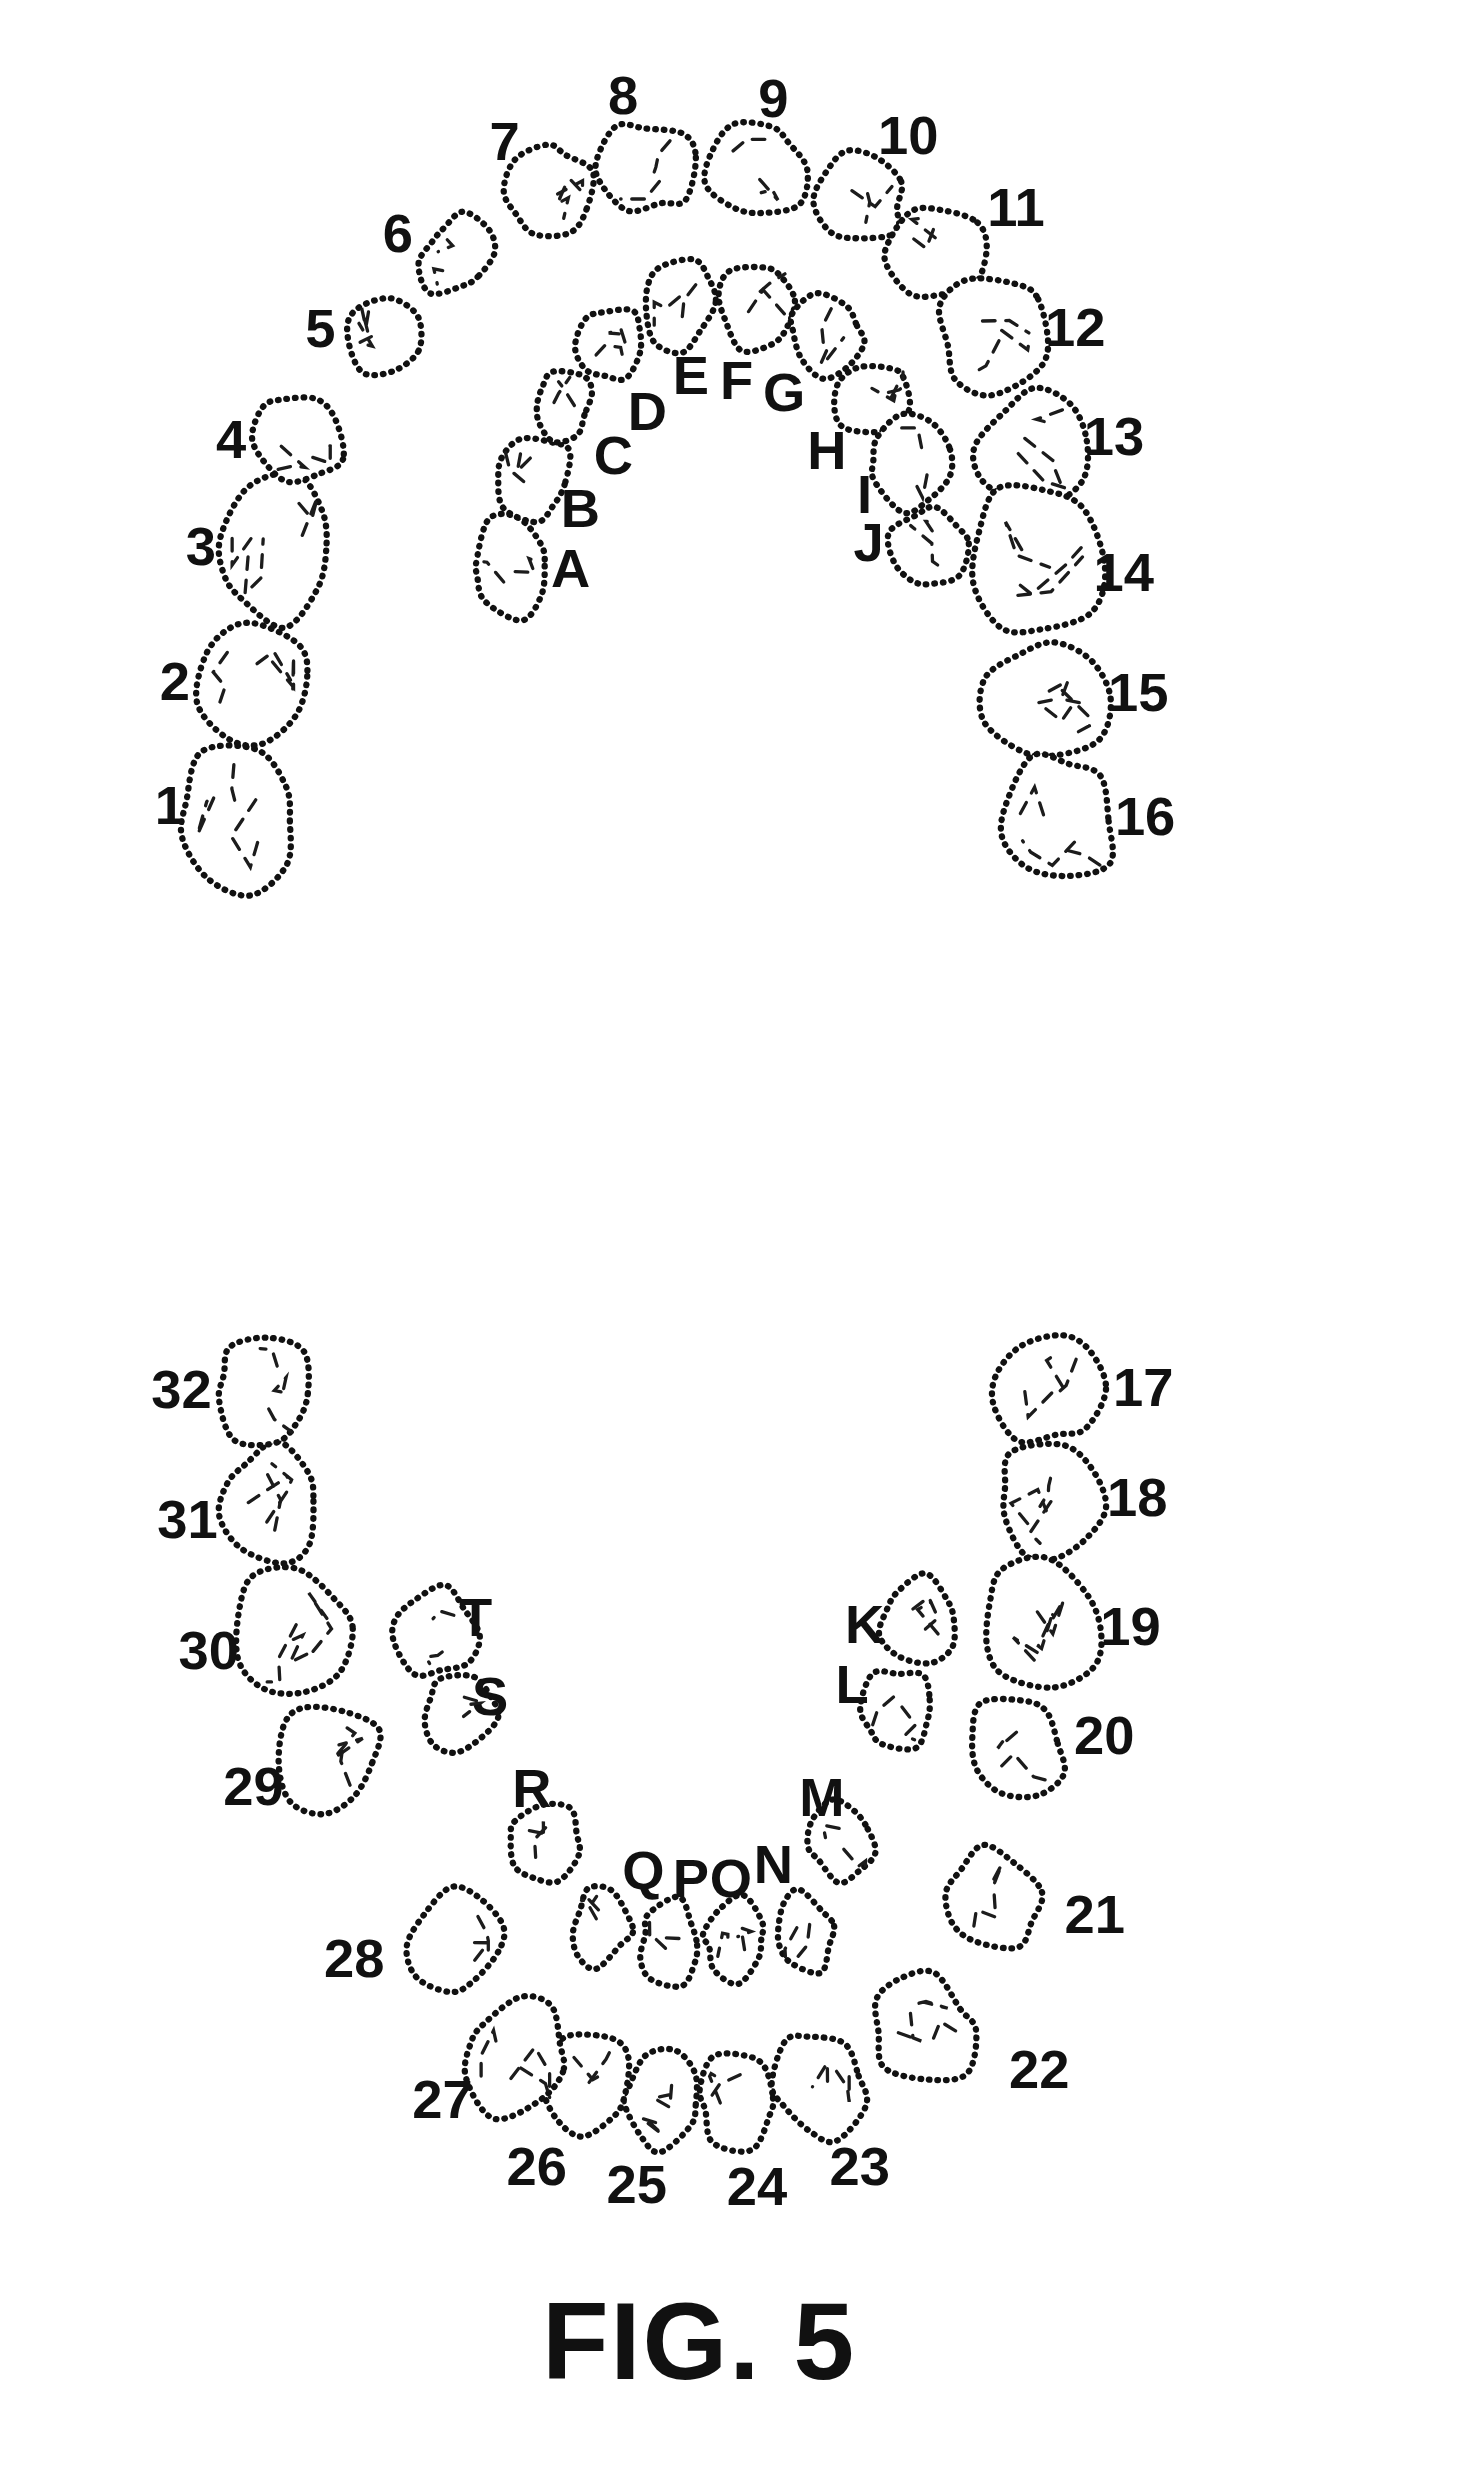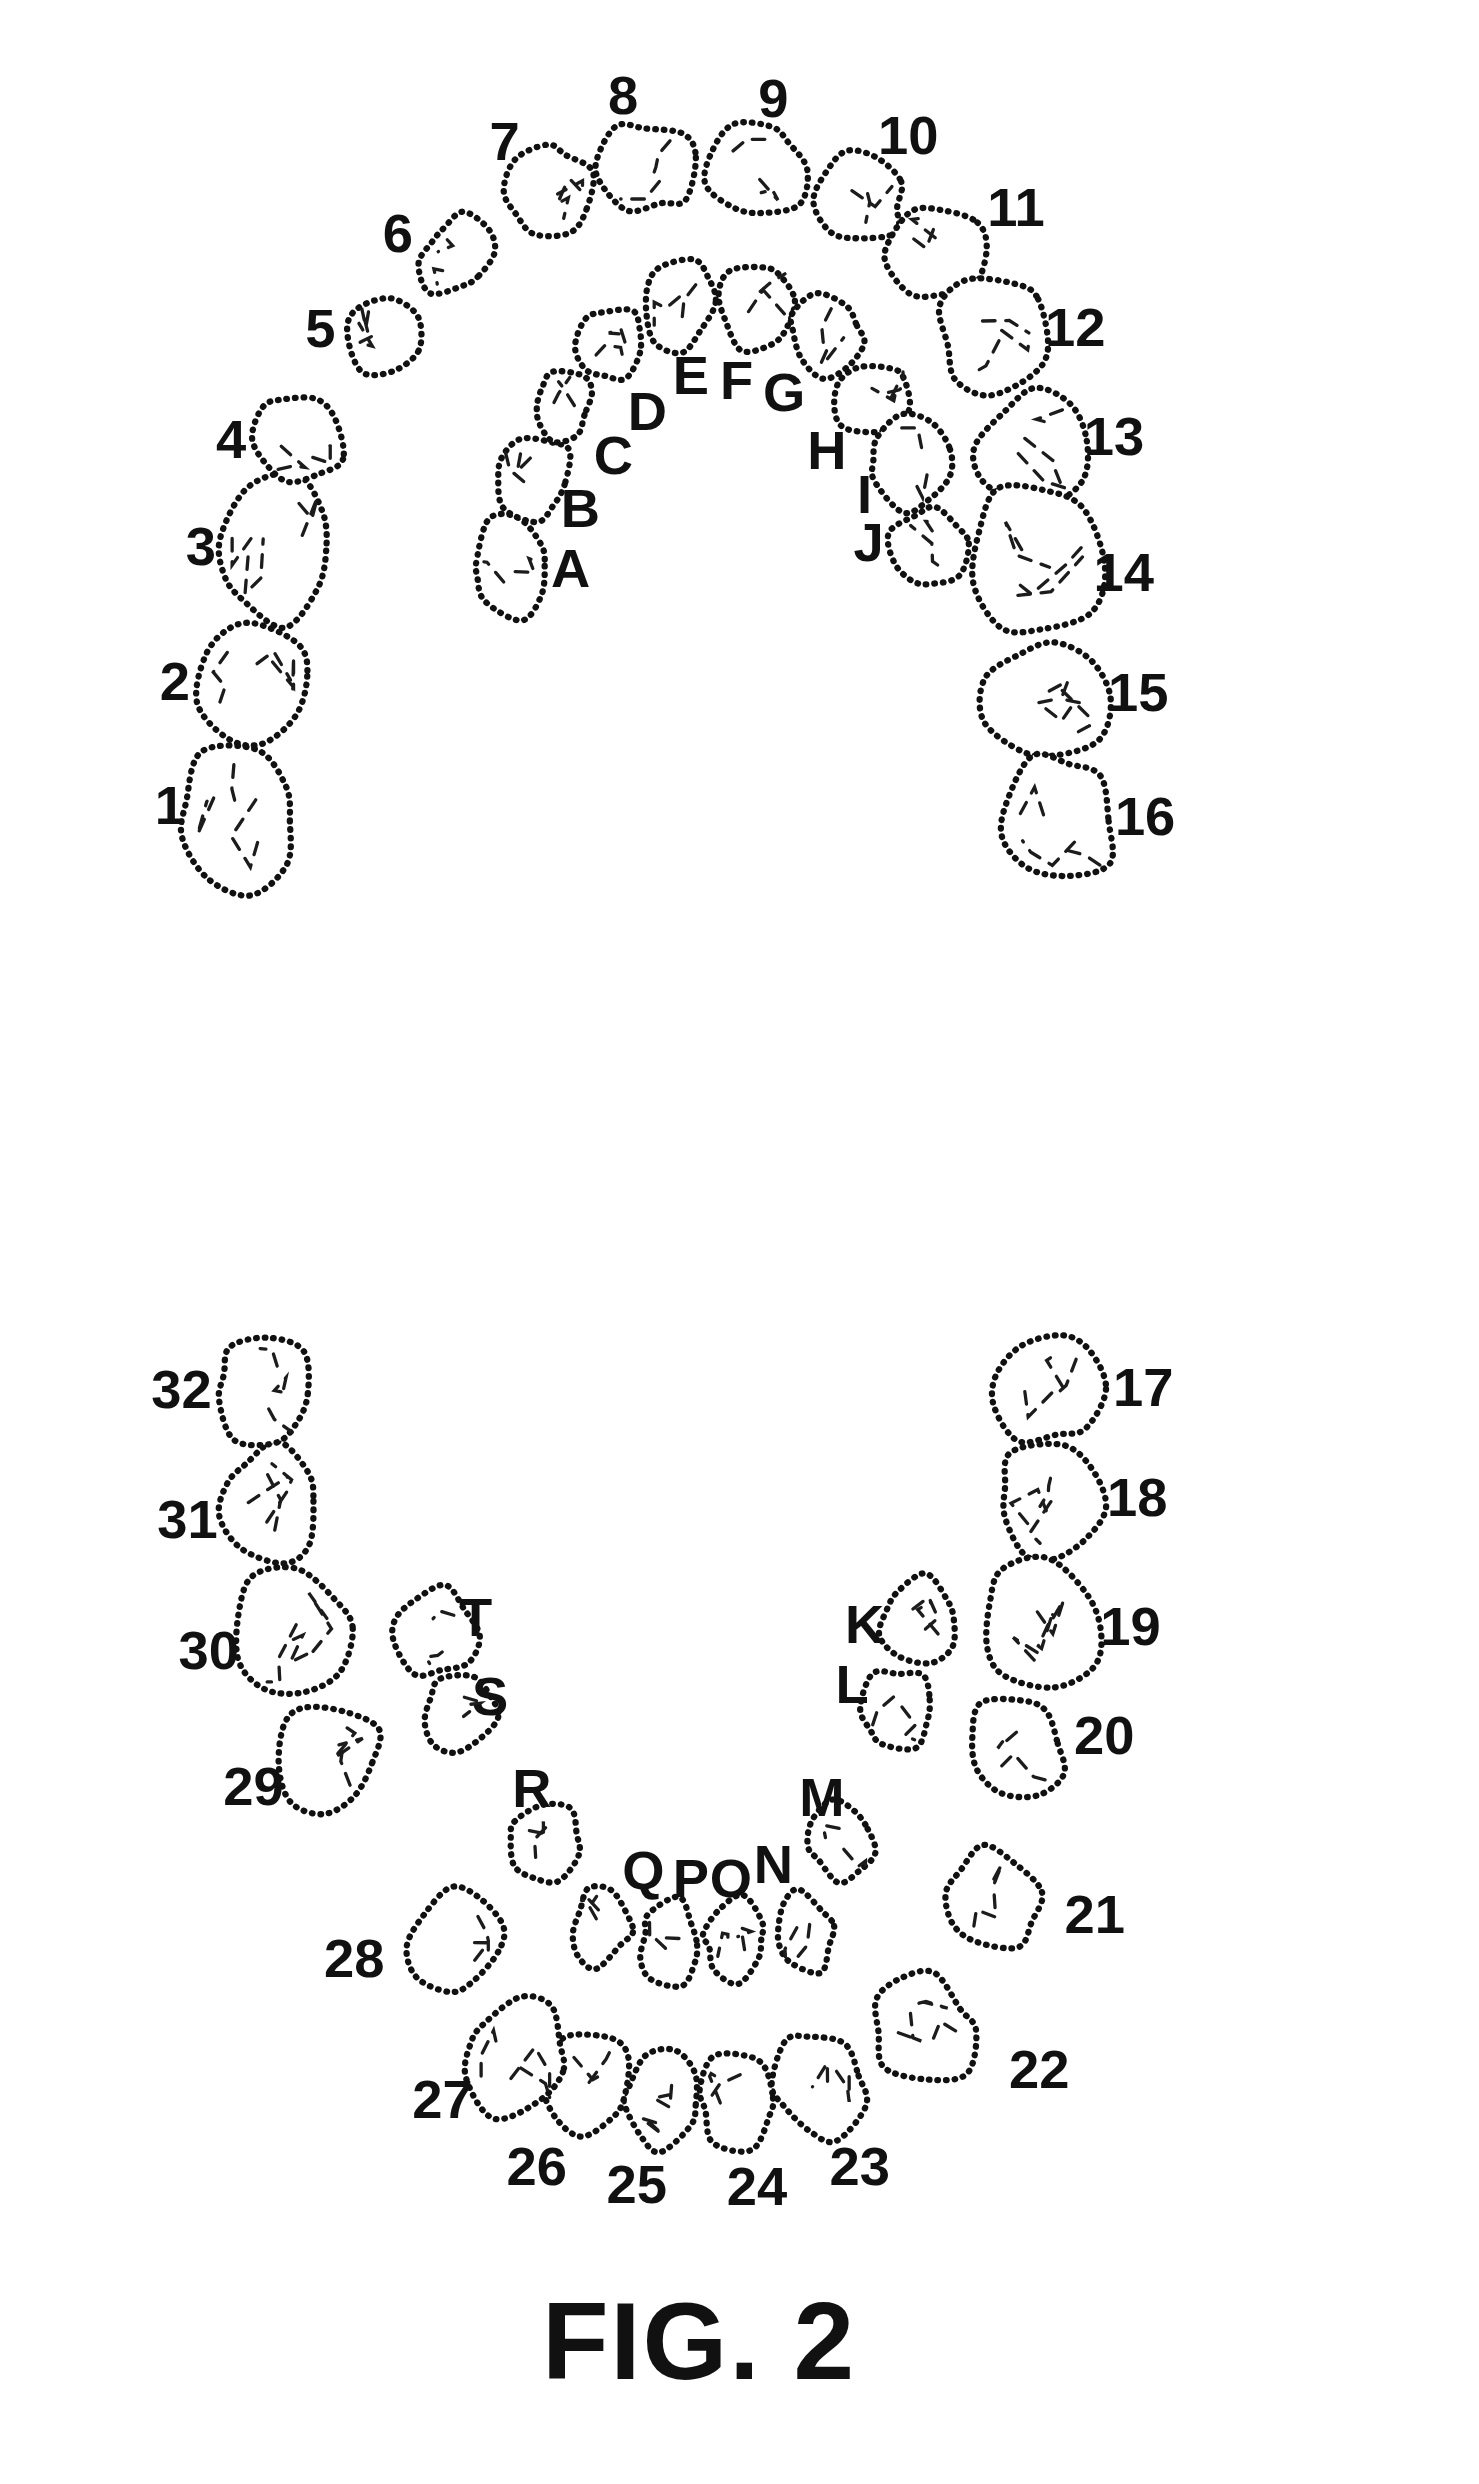--- a/index.html
+++ b/index.html
@@ -354,15 +354,15 @@
           <text x="505" y="1768" text-anchor="middle" class="tooth-label">S</text>
         </g>
         <g>
           <path d="M494.3 1686.2 C495.1 1695.5,489.2 1707.9,482.7 1713.7 C476.1 1719.5,464.2 1719.1,454.9 1721.1 C445.6 1723.0,435.2 1730.3,427.1 1725.6 C418.9 1721.0,409.3 1702.5,406.1 1692.9 C402.8 1683.3,403.8 1675.6,407.6 1668.1 C411.4 1660.6,420.4 1653.7,429.0 1647.9 C437.5 1642.1,450.7 1631.8,458.9 1633.5 C467.0 1635.2,472.1 1649.3,478.0 1658.1 C483.9 1666.9,493.5 1677.0,494.3 1686.2 Z" class="tooth-outline"></path>
           <path d="M467.6 1664.7 L453.1 1660.3 L446.2 1668.2" class="tooth-crack"></path>
           <path d="M455.6 1702.5 L450.9 1706.1 L438.7 1707.8 L442.6 1714.4" class="tooth-crack"></path>
           <text x="490" y="1686" text-anchor="middle" class="tooth-label">T</text>
         </g>
       </g>
   </svg>
-  <div id="figure-caption">FIG. 2</div>
+  <div id="figure-caption">FIG. 5</div>
 </div>
 
 
 </body></html>

